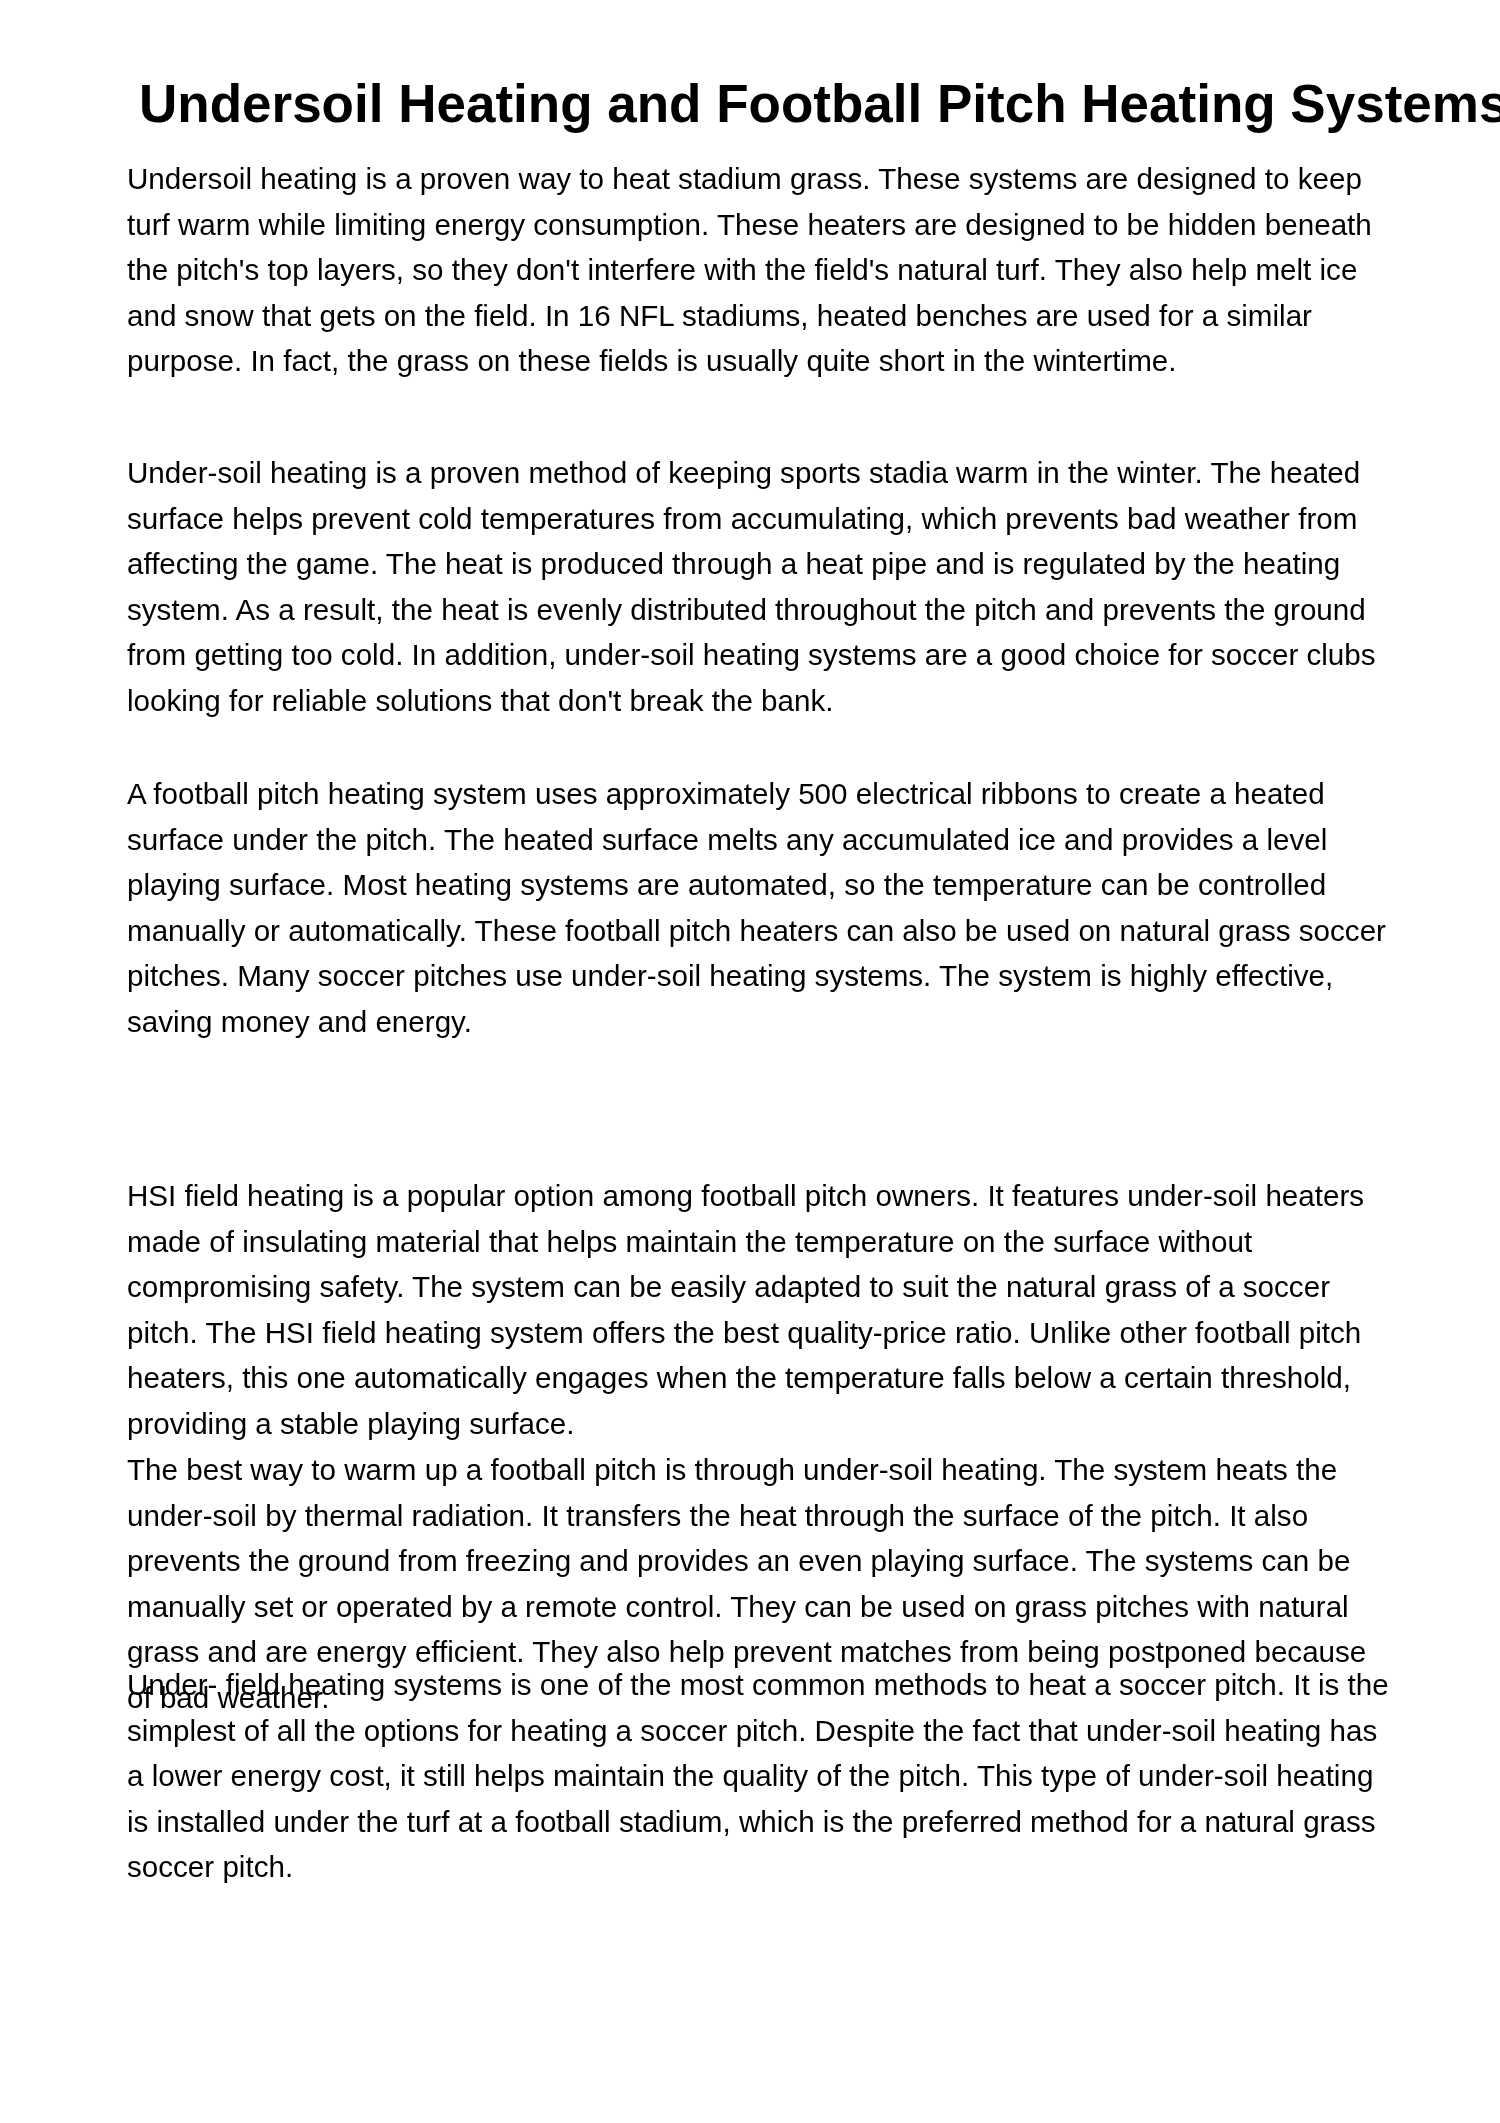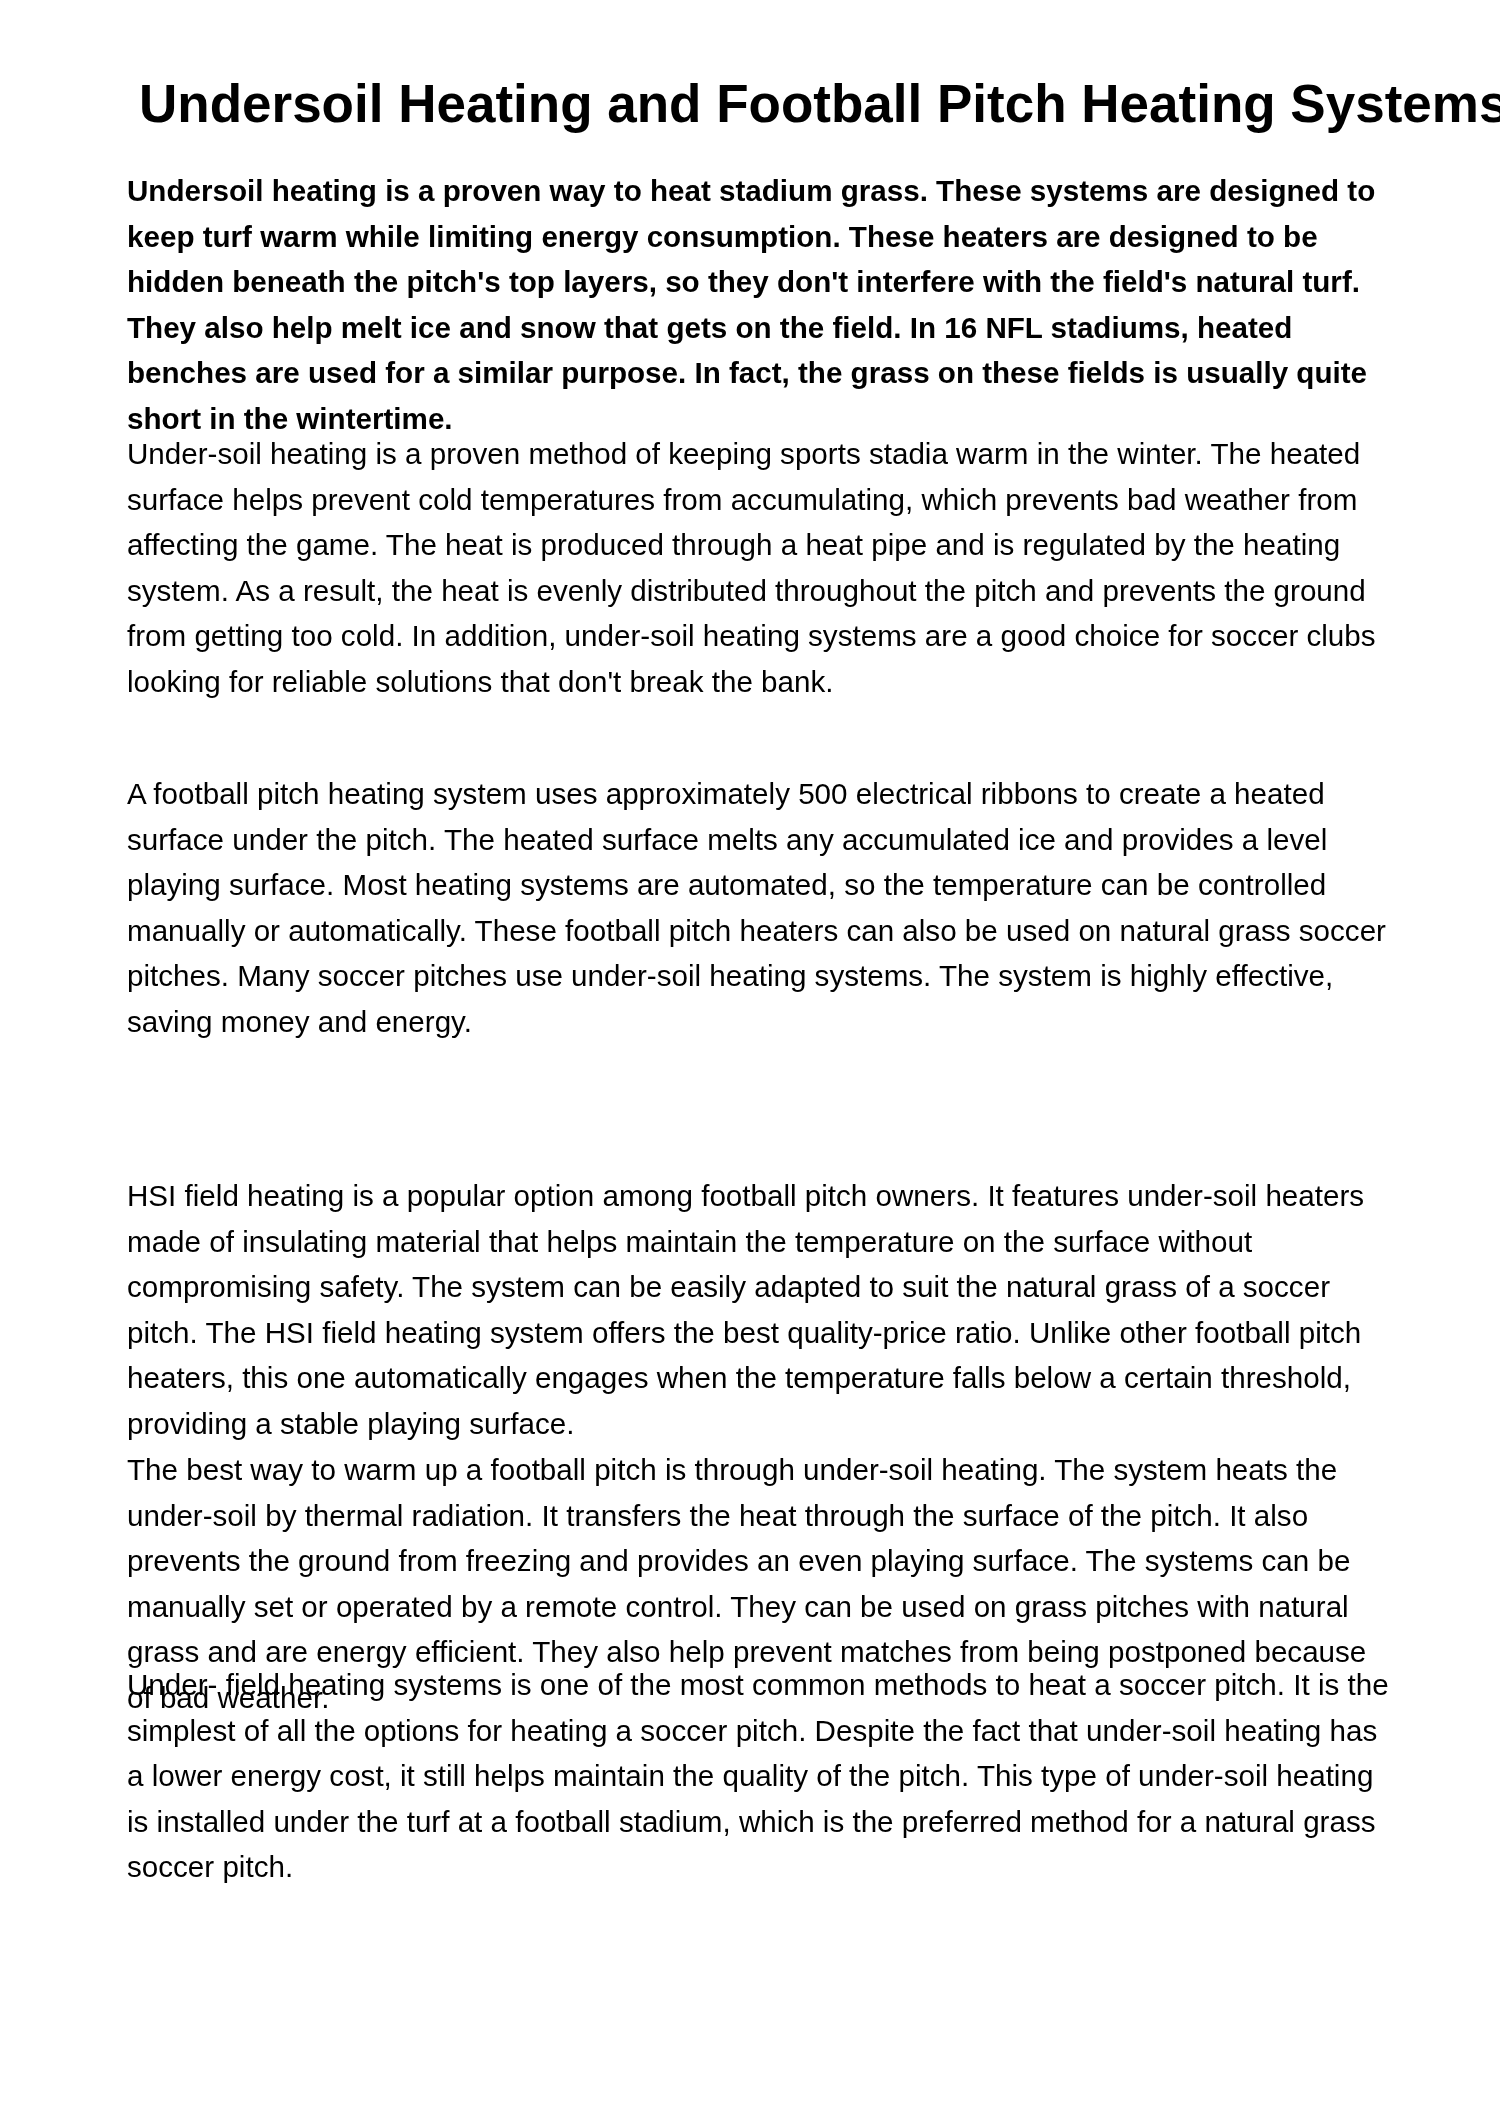--- a/index.html
+++ b/index.html
@@ -33,22 +33,22 @@
       letter-spacing: 0px;
     }
     .para {
       position: absolute;
       left: 0;
       margin: 0;
       width: 1270px;
       font-size: 29.6px;
       line-height: 45.6px;
     }
-    .p1 { top: 168px; font-weight: bold; }
-    .p2 { top: 431px; }
+    .p1 { top: 156px; }
+    .p2 { top: 450px; }
     .p3 { top: 761px; margin-top: 10px; }
     .p4 { top: 1127px; margin-top: 46px; }
     .p5 { top: 1447px; }
     .p6 { top: 1662px; }
   </style>
 </head>
 <body>
 
 <div class="page">
   <h1 class="title">Undersoil Heating and Football Pitch Heating Systems</h1>

